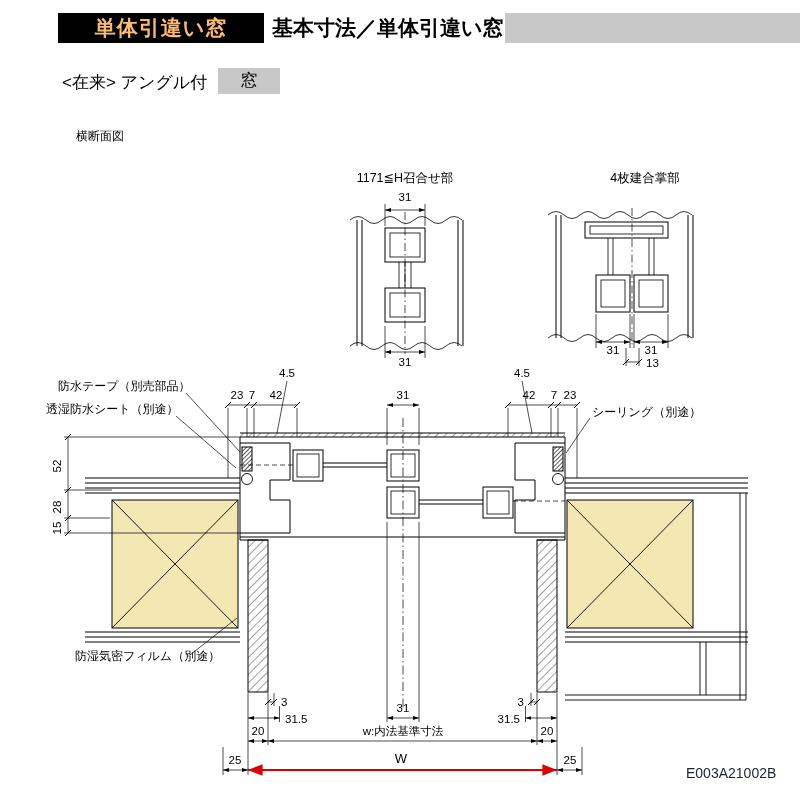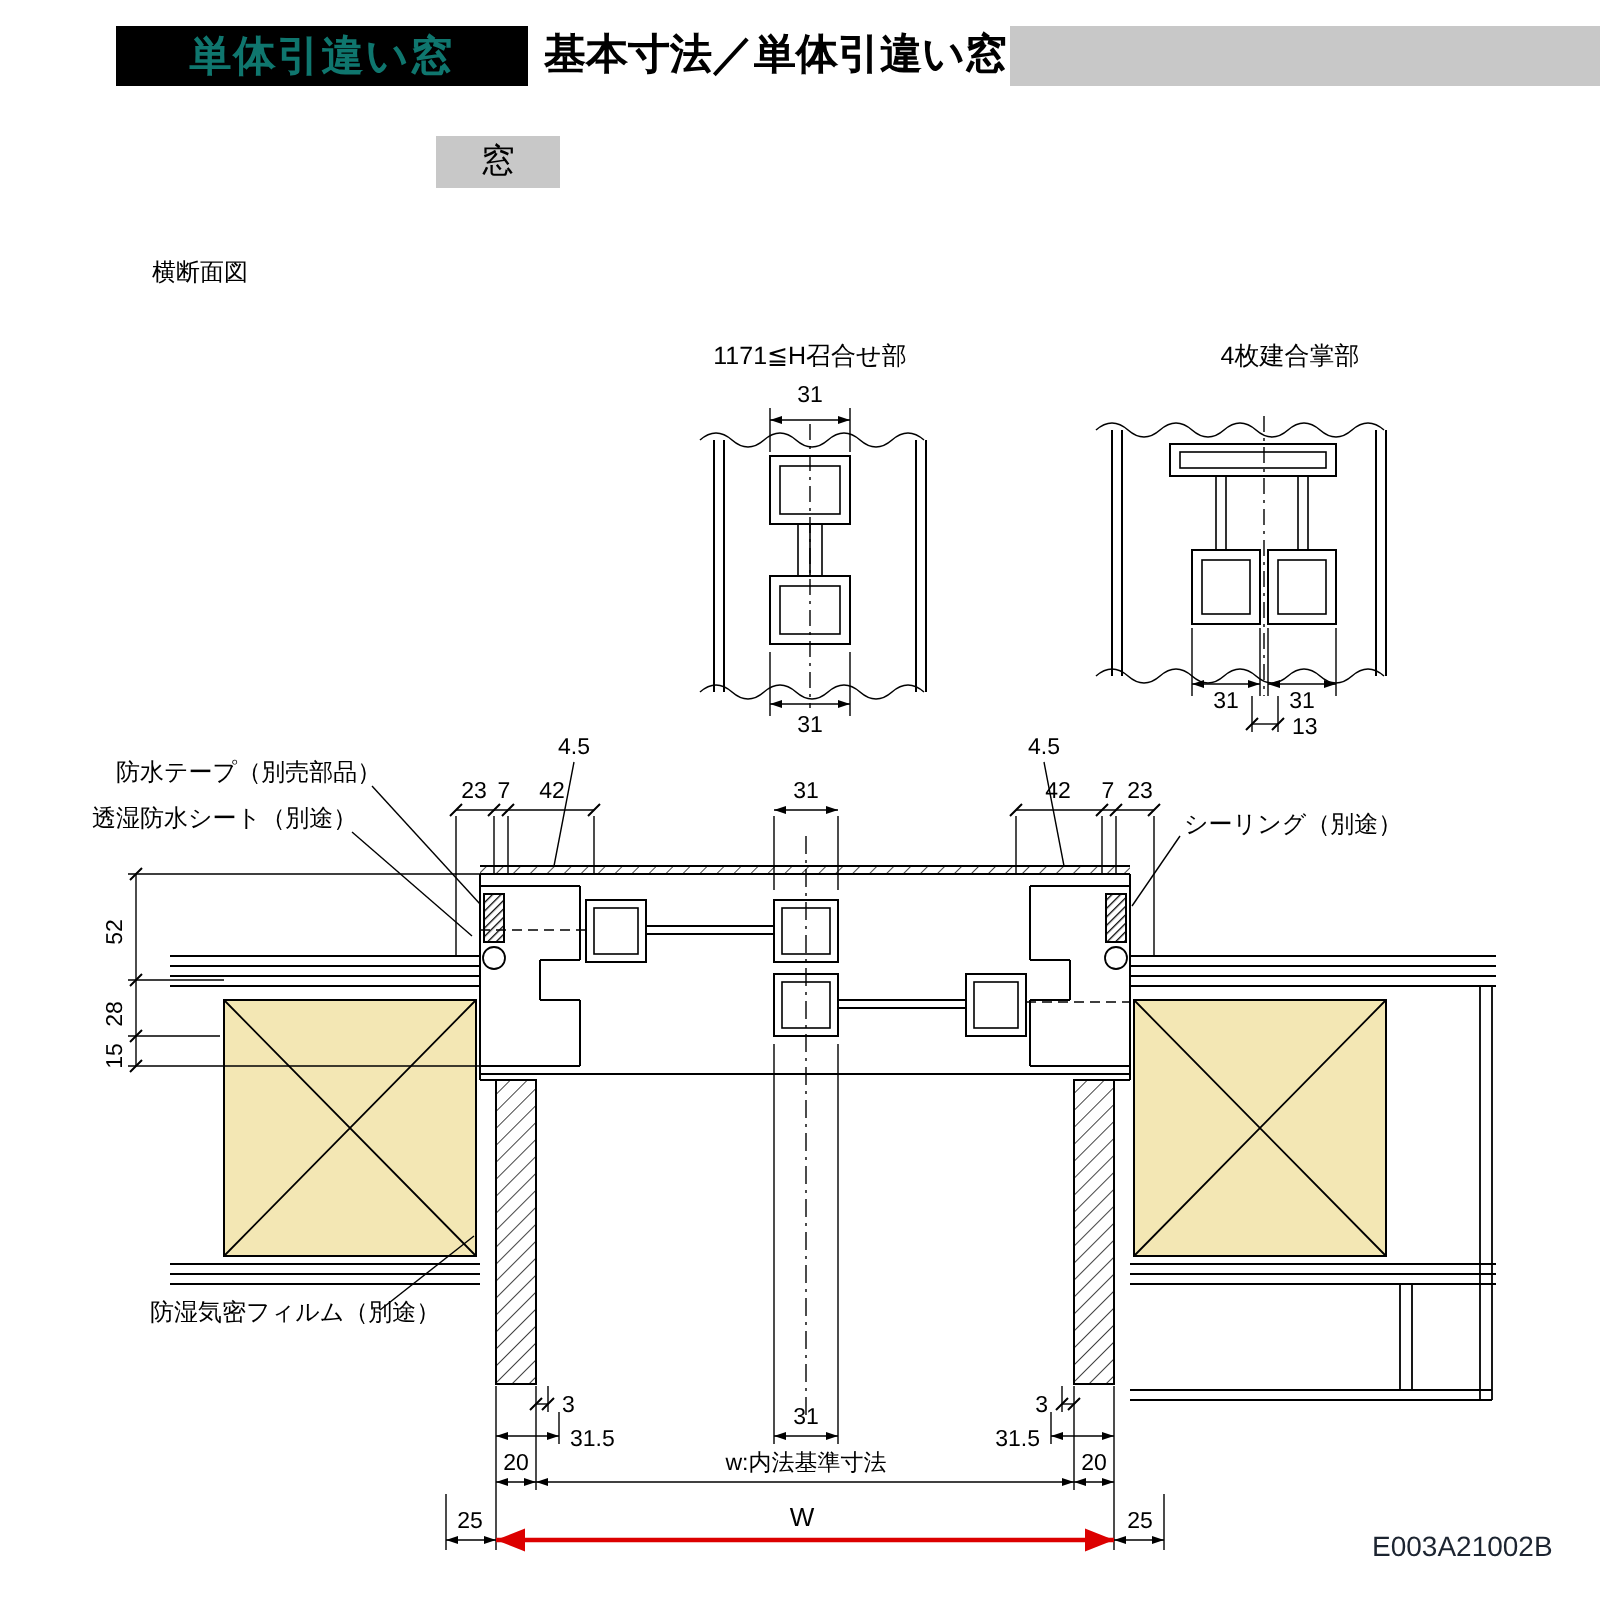--- a/index.html
+++ b/index.html
@@ -1,20 +1,20 @@
 <!DOCTYPE html>
 <html><head>
 <meta charset="utf-8">
 <style>
   html,body{margin:0;padding:0;background:#fff;}
   .page{position:relative;width:800px;height:800px;background:#ffffff;overflow:hidden;
         font-family:"Liberation Sans",sans-serif;color:#000;}
   
   .title-badge{position:absolute;left:58px;top:13px;width:206px;height:30px;background:#000;
-               color:#0f766e;font-size:21px;font-weight:700;display:flex;align-items:center;
+               color:#fdba74;font-size:21px;font-weight:700;display:flex;align-items:center;
                justify-content:center;letter-spacing:1px;}
   .title-text{position:absolute;left:272px;top:13px;height:30px;line-height:30px;
               font-size:21px;font-weight:700;}
   .title-bar{position:absolute;left:505px;top:13px;width:295px;height:30px;background:#c8c8c8;}
   .variant-text{position:absolute;left:62px;top:70px;font-size:17px;height:26px;line-height:26px;}
   .variant-badge{position:absolute;left:218px;top:68px;width:62px;height:26px;background:#c8c8c8;
                  text-align:center;font-size:17px;line-height:26px;}
   .view-title{position:absolute;left:76px;top:128px;font-size:12px;}
   svg{position:absolute;left:0;top:150px;}
   svg text{font-family:"Liberation Sans",sans-serif;fill:#000;}
@@ -27,20 +27,21 @@
 <body>
 
 <div class="page">
 
   <div class="title-badge">
     <span>単体引違い窓</span>
   </div>
   <div class="title-text">基本寸法／単体引違い窓</div>
   <div class="title-bar"></div>
 
+  <span class="variant-text">&lt;在来&gt; アングル付</span>
   <span class="variant-badge">窓</span>
 
   <div class="view-title">横断面図</div>
 
   <svg width="800" height="650" viewBox="0 0 800 650">
     <defs>
       <marker id="arr" viewBox="0 0 10 10" refX="9.5" refY="5" markerWidth="9" markerHeight="9" orient="auto-start-reverse">
         <path d="M0,1.8 L9.5,5 L0,8.2 Z" fill="#000"></path>
       </marker>
       <marker id="arrR" viewBox="0 0 10 10" refX="9.5" refY="5" markerWidth="7" markerHeight="7" orient="auto-start-reverse">

